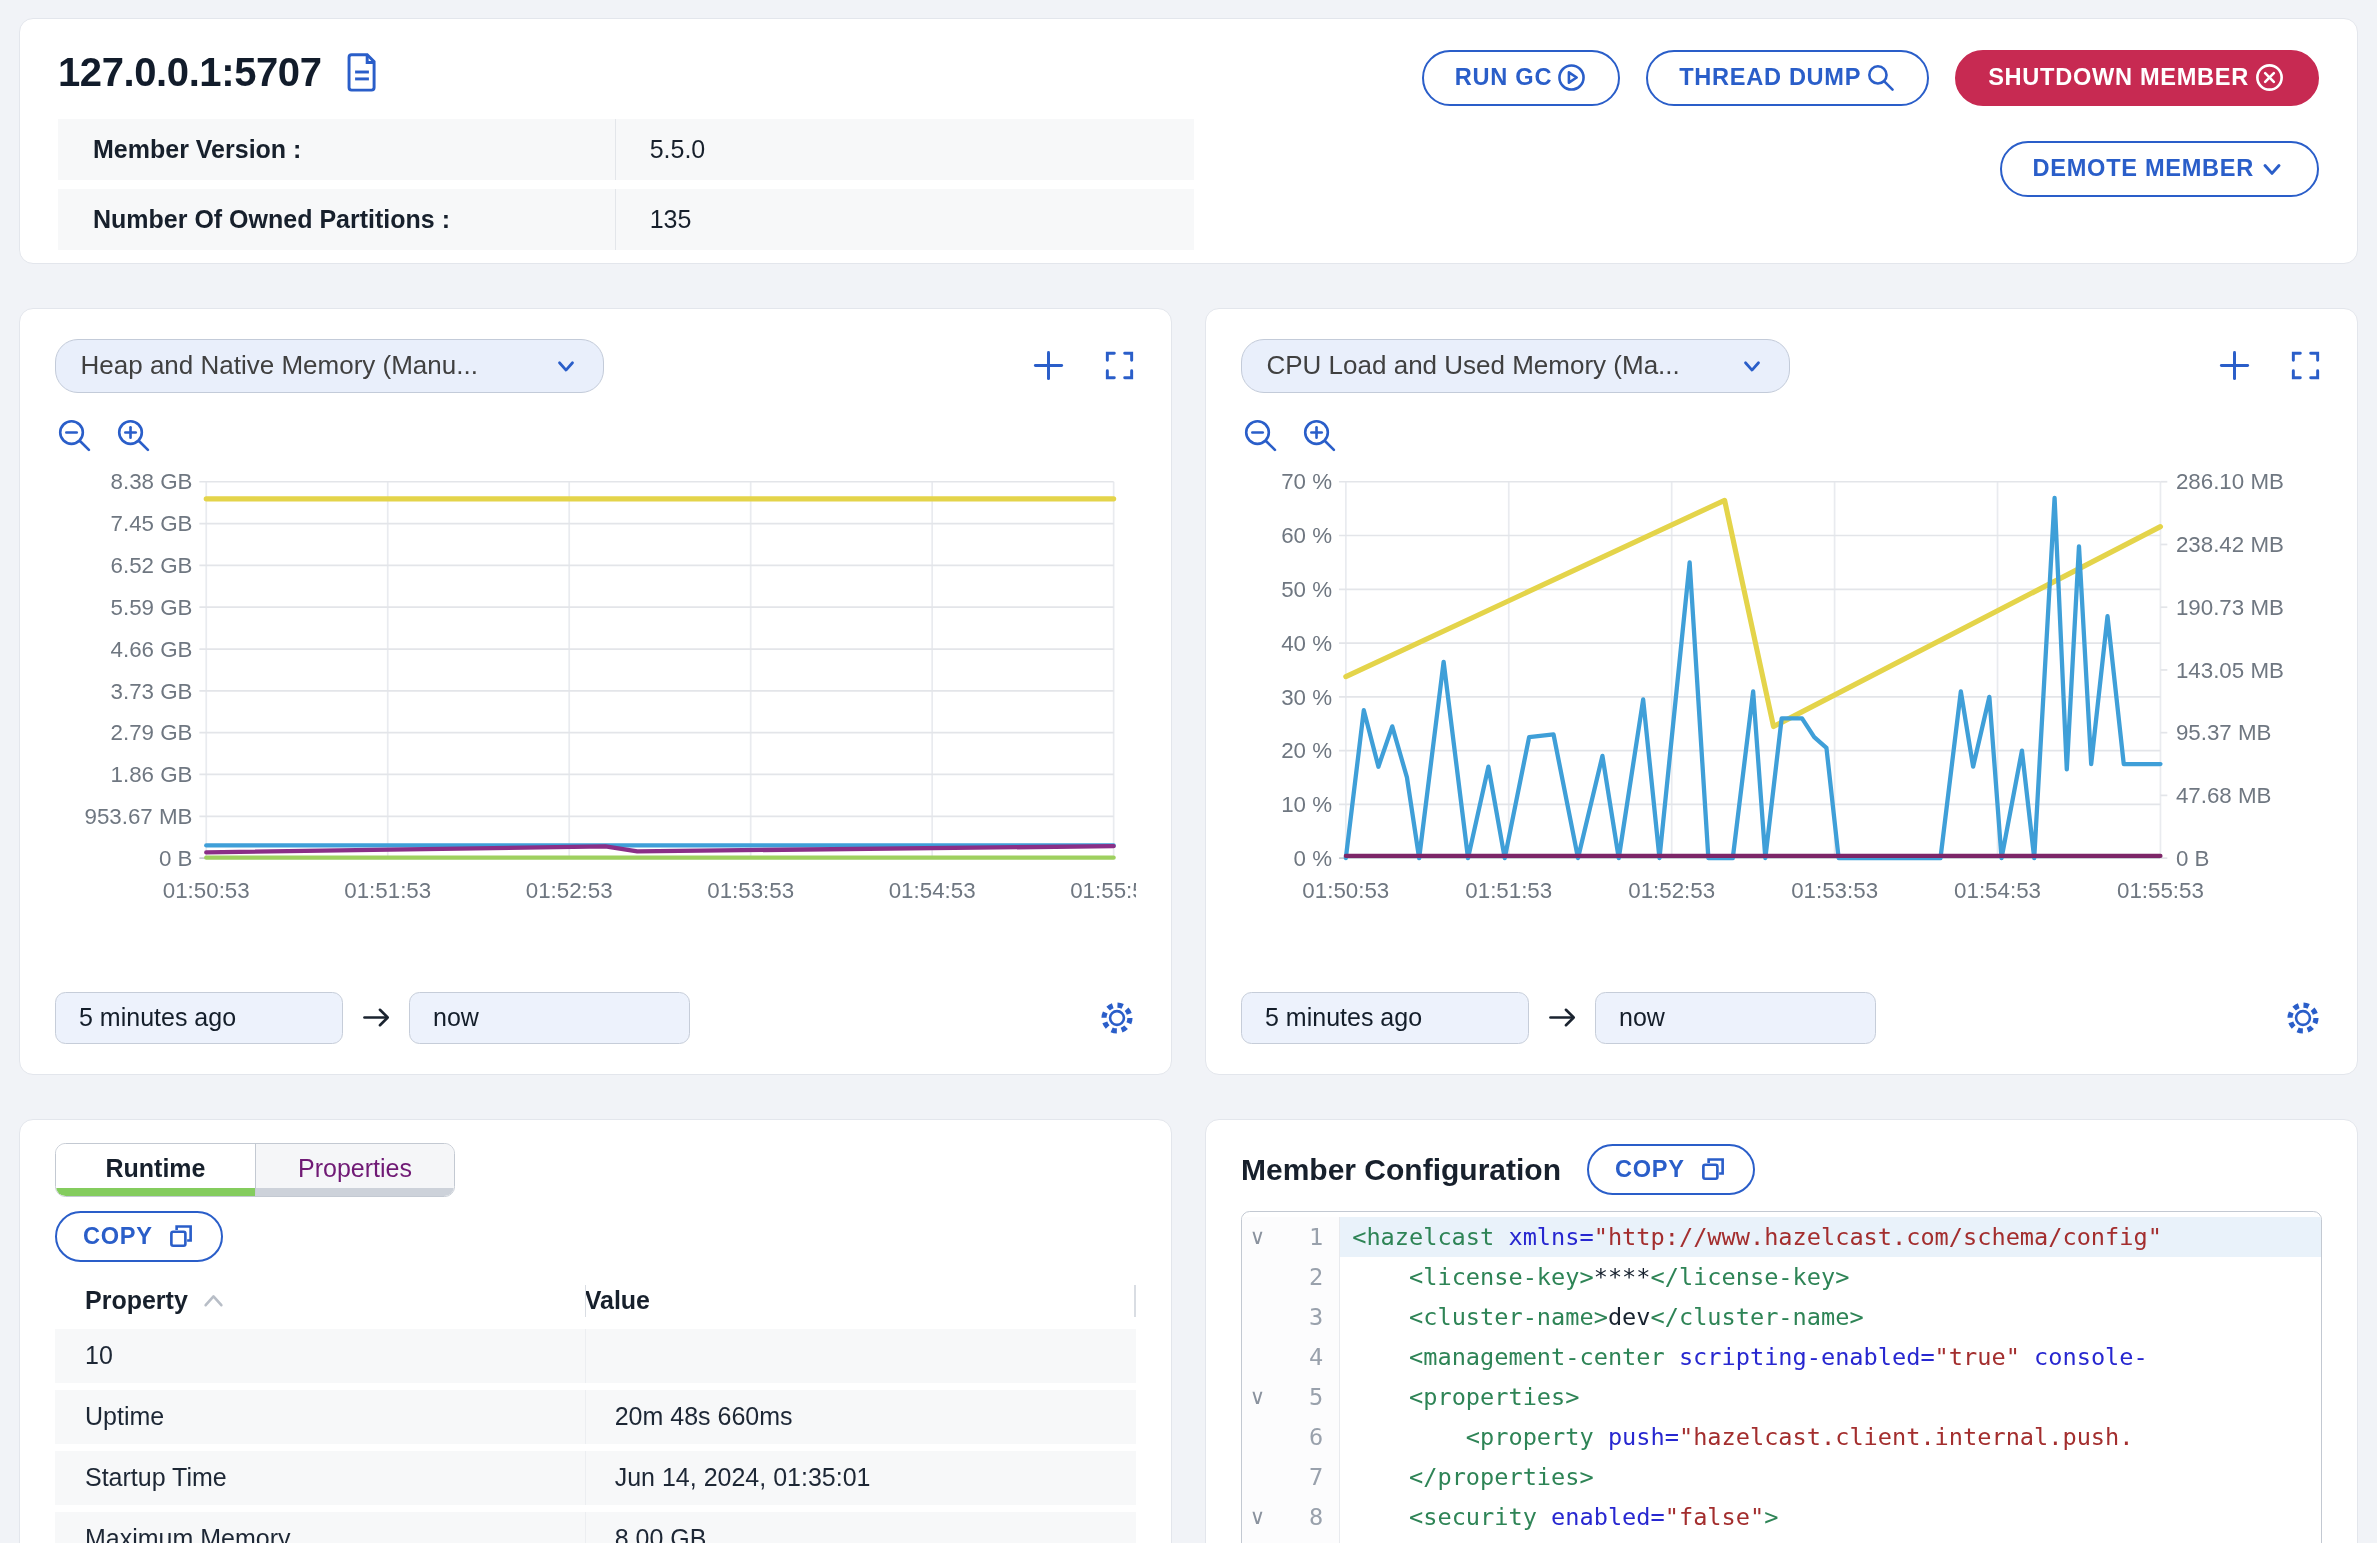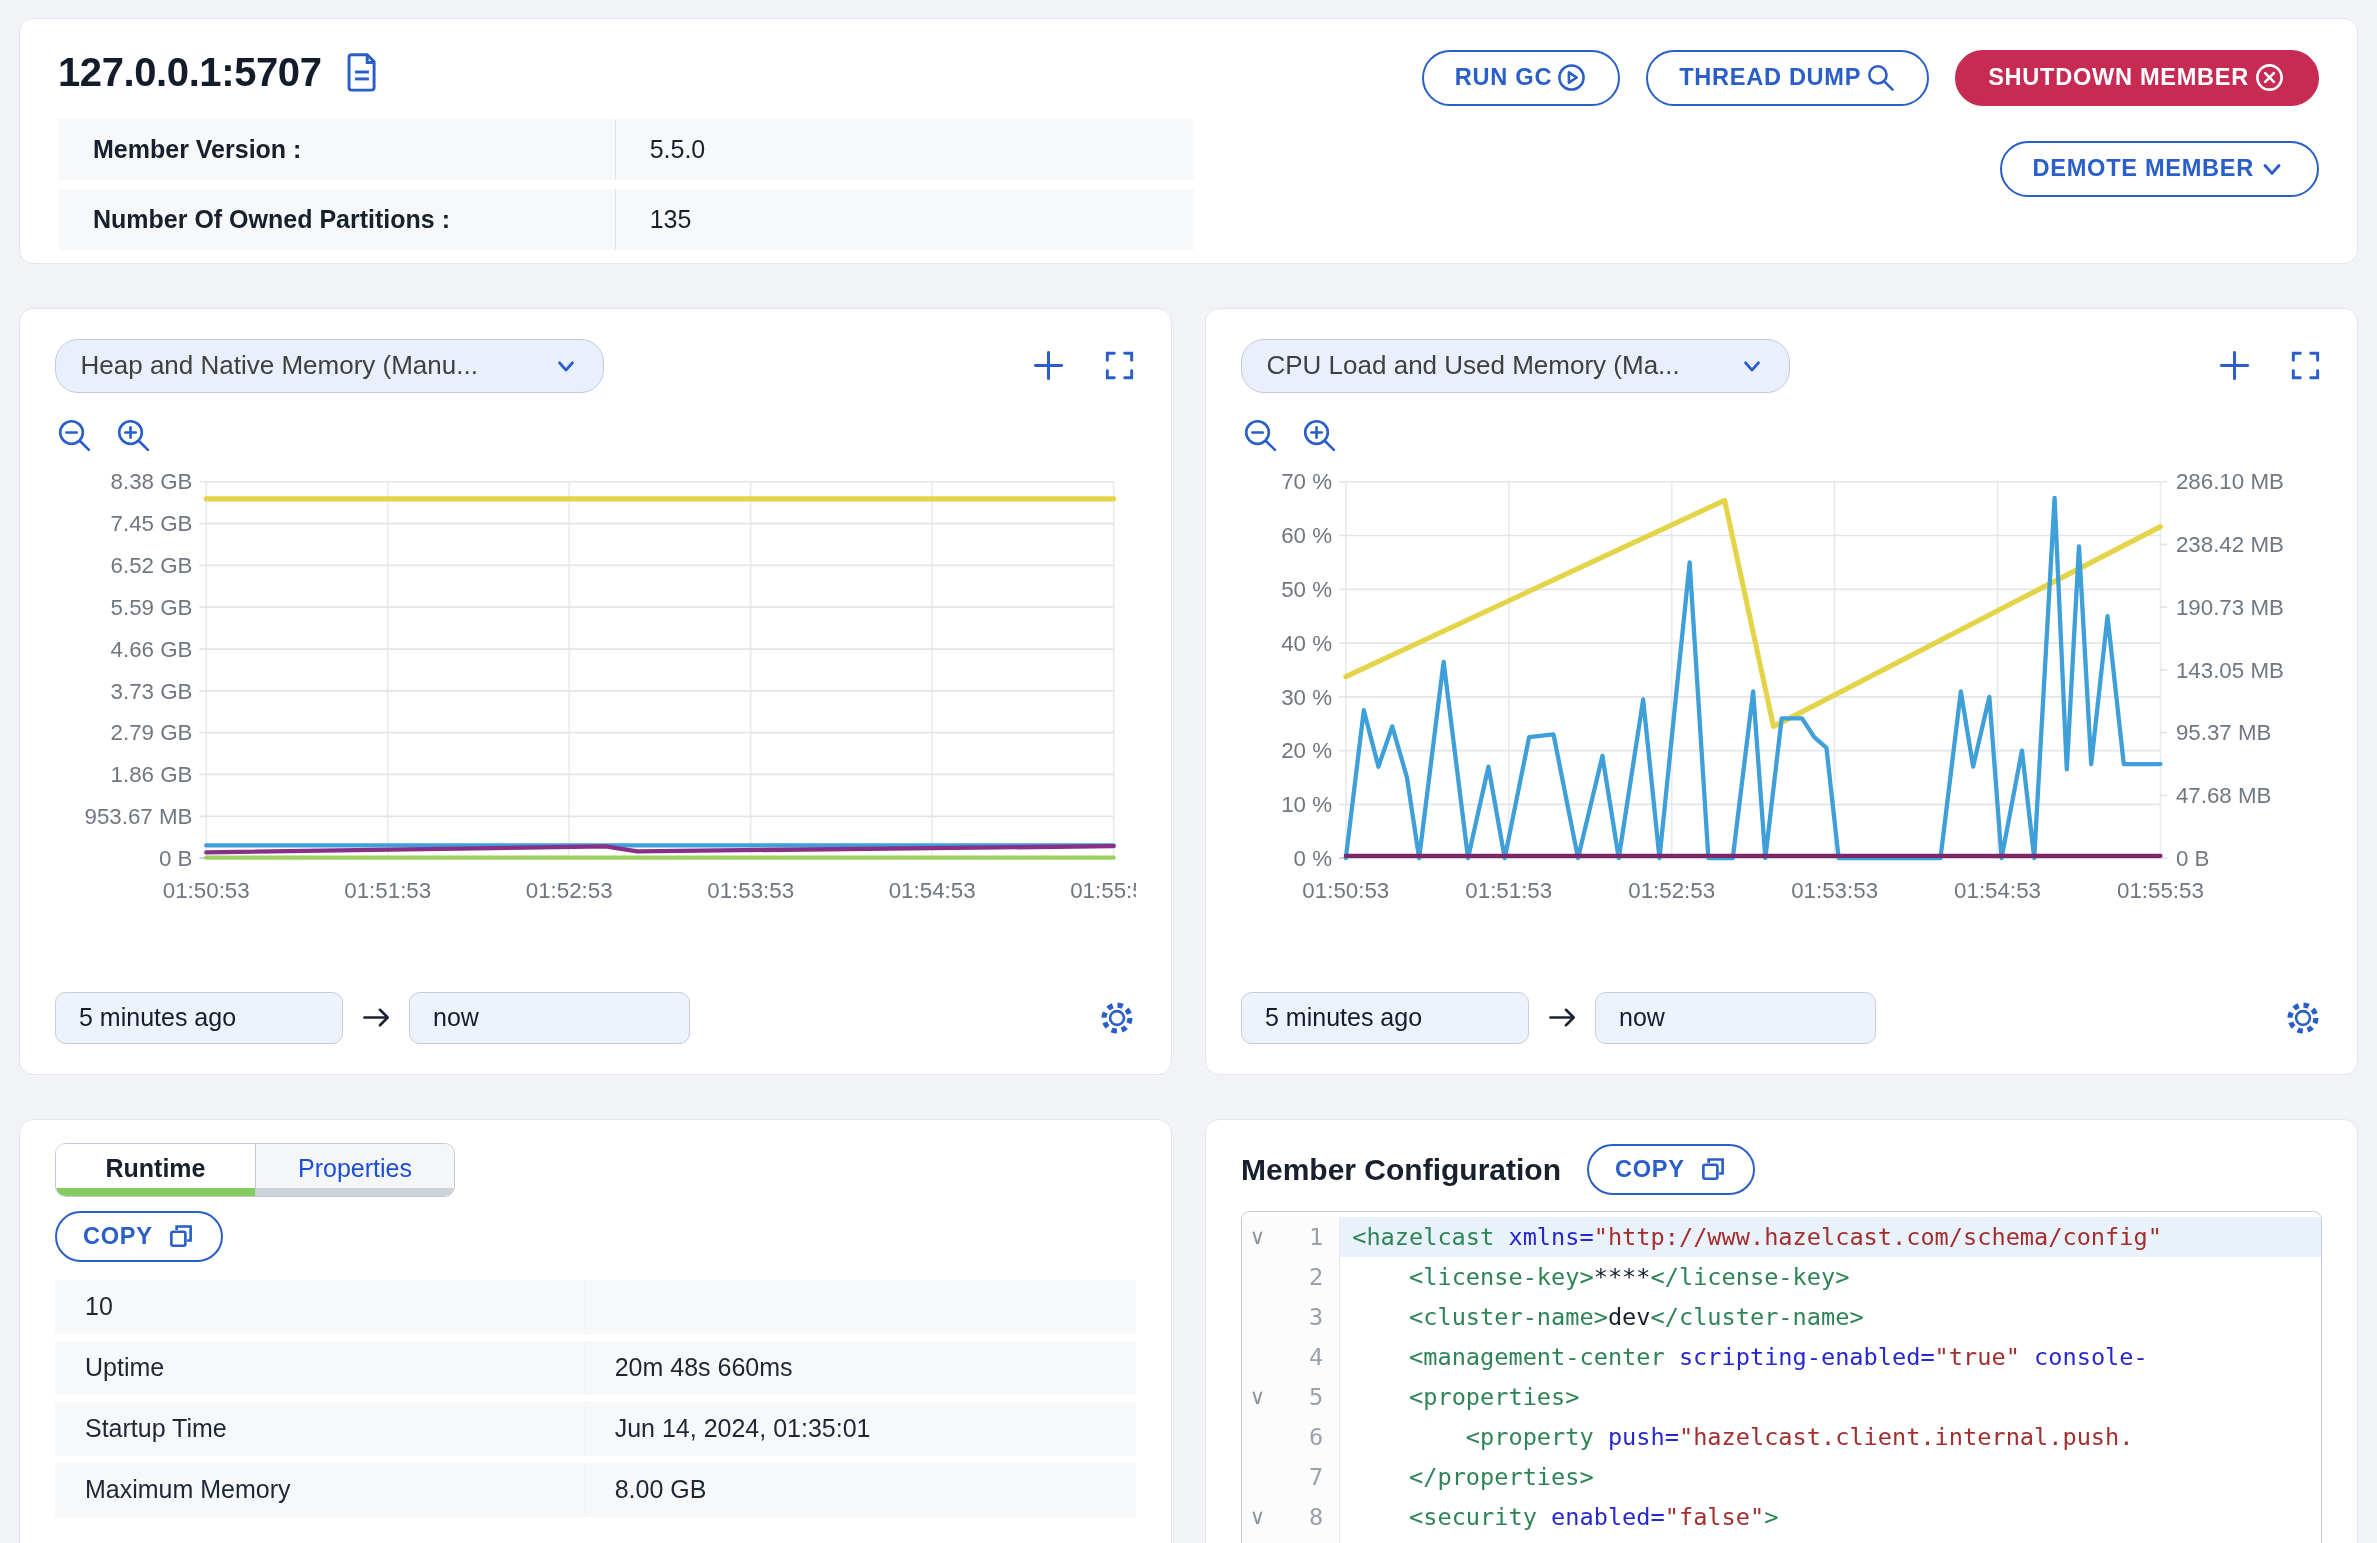--- a/index.html
+++ b/index.html
@@ -41,21 +41,21 @@
     display:flex; align-items:center; padding:0 23px; font-size:25px; color:#141e2a; }
   .range-from { width:288px; } .range-to { width:281px; }
   .gear-wrap { margin-left:auto; display:flex; }
 
   
   .bottom-row { display:flex; gap:33px; }
   .bottom-card { flex:1; height:559px; padding:23px 35px; }
 
   .tabs { display:inline-flex; border:1.7px solid #c3c9d2; border-radius:10.5px; overflow:hidden; }
   .tab { width:199px; text-align:center; padding:10.5px 0 5.2px; font-size:25px; background:#f5f6f8;
-    color:#1d4ed8; border-bottom:8.7px solid #cdd2da; cursor:pointer; }
+    color:#701a75; border-bottom:8.7px solid #cdd2da; cursor:pointer; }
   .tab + .tab { border-left:1.7px solid #c3c9d2; }
   .tab.active { background:#fff; color:#17202c; font-weight:700; border-bottom-color:#84cc5e; }
   .copy-btn { margin-top:14px; display:inline-flex; align-items:center; gap:14px; height:51px;
     padding:0 26px; border-radius:26px; border:2.6px solid #2a5ec9; color:#2a5ec9; background:#fff;
     font-size:23.6px; font-weight:700; letter-spacing:0.7px; cursor:pointer; font-family:"Liberation Sans", sans-serif; }
 
   .data-table { margin-top:17.5px; }
   .dt-head { display:flex; align-items:center; height:42px; font-weight:700; font-size:25px; position:relative; }
   .dt-head .hcol1 { width:49%; padding-left:30px; display:flex; align-items:center; gap:14px; }
   .dt-head .hdiv { position:absolute; left:49%; top:5.2px; bottom:5.2px; width:1.7px; background:#d9dde3; }
@@ -389,20 +389,33 @@
           <span>COPY</span>
           <span class="icon">
             <svg width="28" height="28" viewBox="0 0 32 32" fill="none" stroke="#2a5ec9" stroke-width="3">
                 <path d="M11 8 v-4 h16 v16 h-4"></path>
                 <rect x="5" y="10" width="16" height="16" rx="2"></rect>
               </svg>
           </span>
         </button>
       </div>
       <div class="data-table">
+        <div class="dt-head">
+          <div class="hcol1">
+            <span>Property</span>
+            <span class="icon">
+              <svg width="23" height="15.7" viewBox="0 0 26 18">
+                  <path d="M4 14 L13 4 L22 14" fill="none" stroke="#b8bec7" stroke-width="3" stroke-linecap="round" stroke-linejoin="round"></path>
+                </svg>
+            </span>
+          </div>
+          <div><span>Value</span></div>
+          <span class="hdiv"></span>
+            <span class="hdiv right"></span>
+        </div>
         <div id="runtime-rows">
             <div class="dt-row">
               <span class="rdiv"></span>
               <span class="col2">10</span>
             </div>
             <div class="dt-row">
               <span class="col1">Uptime</span>
               <span class="rdiv"></span>
               <span class="col2">20m 48s 660ms</span>
             </div>

